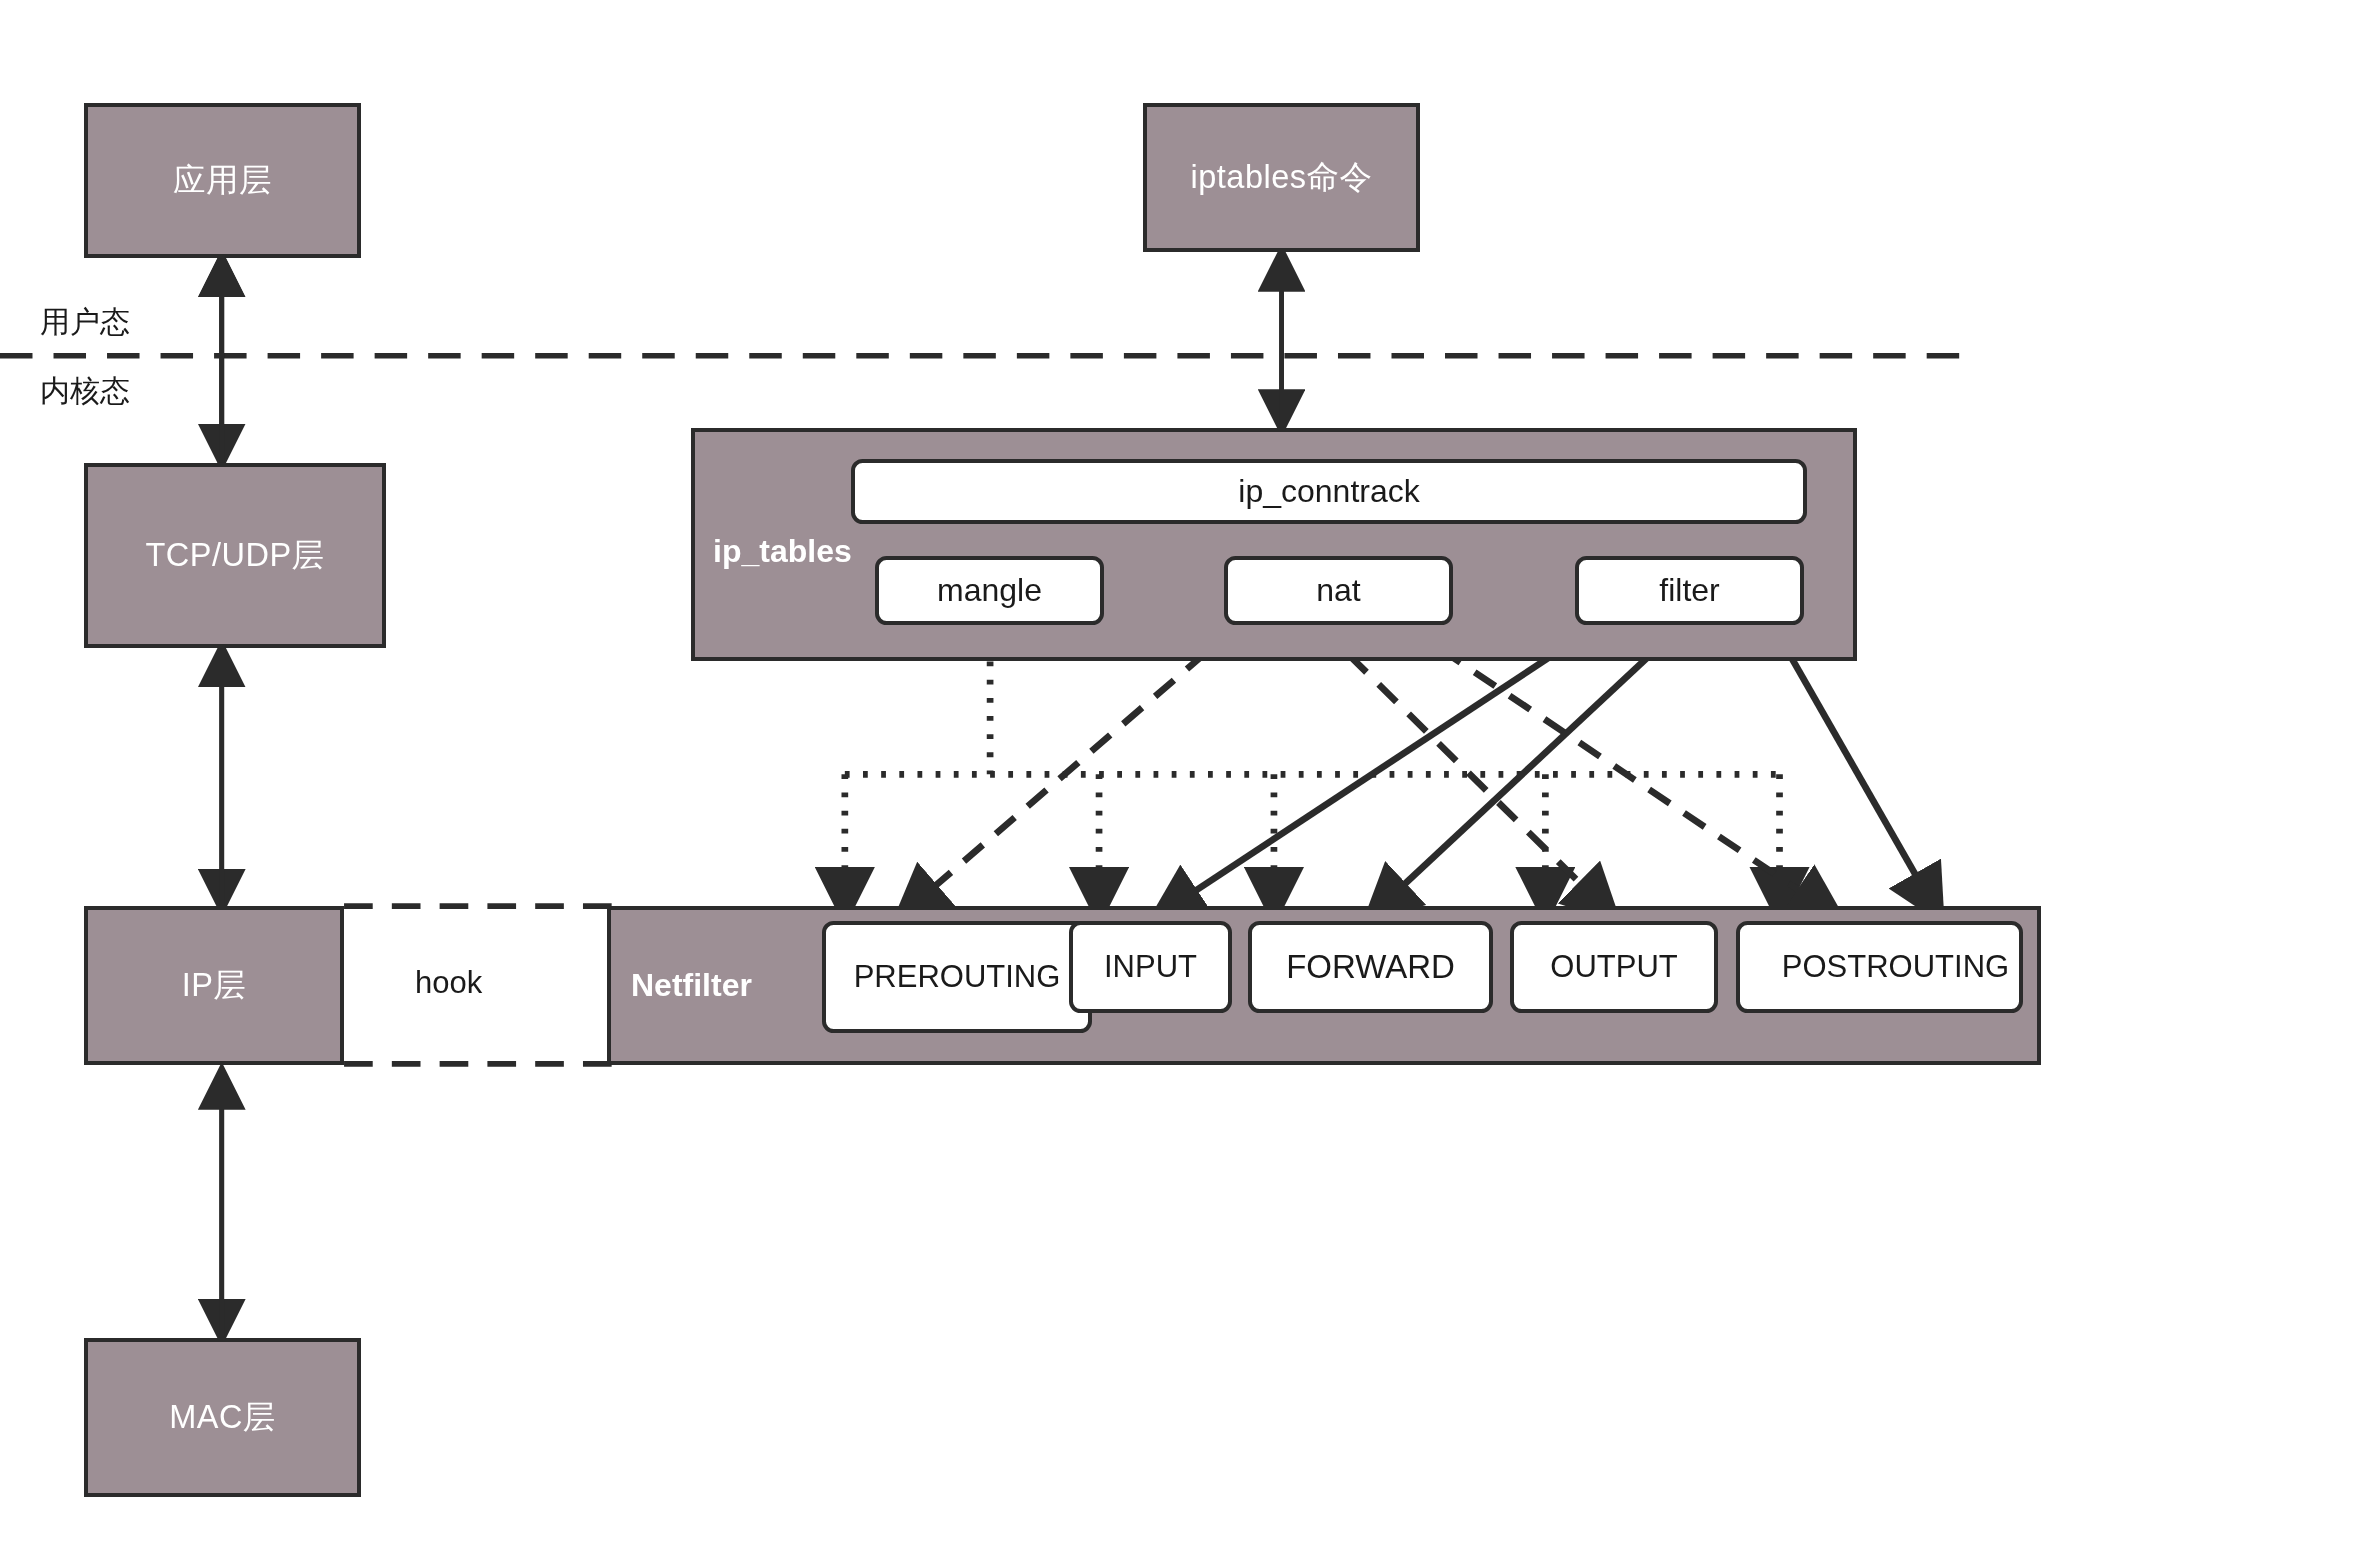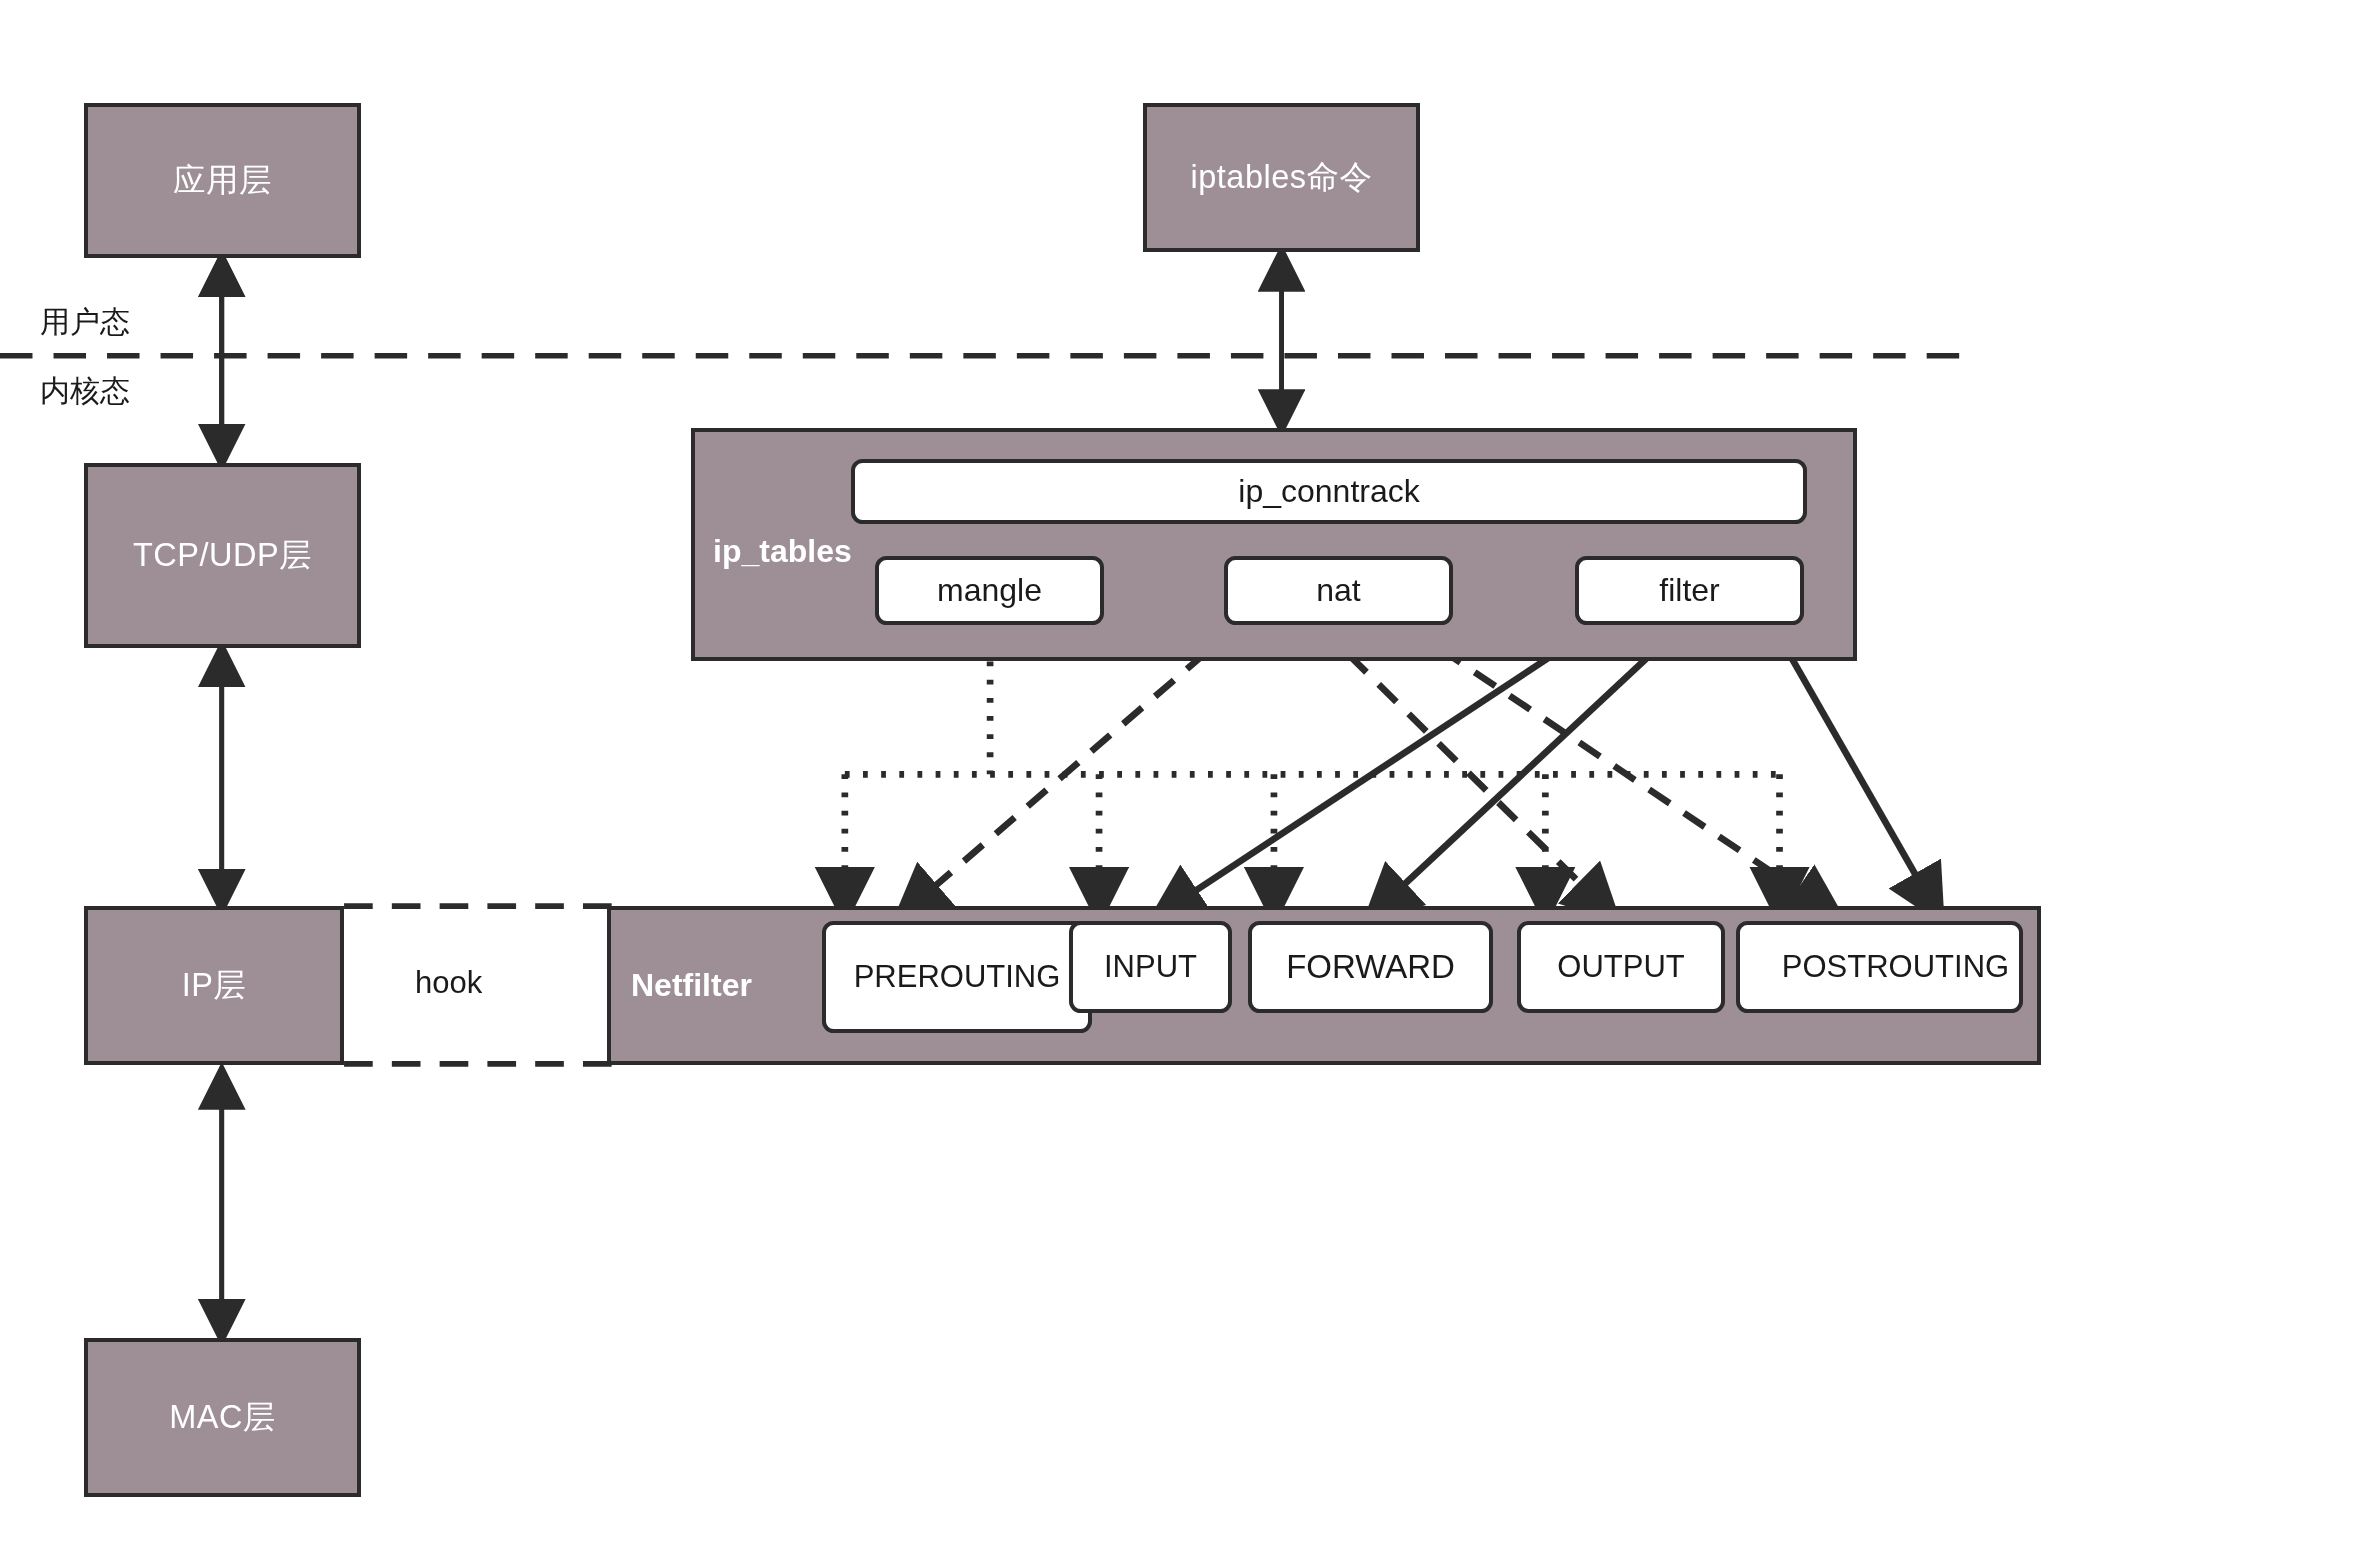--- a/index.html
+++ b/index.html
@@ -156,21 +156,21 @@
       <path d="M1672,654 L1208,960" marker-end="url(#arrHead)"></path>
       <path d="M1760,654 L1432,960" marker-end="url(#arrHead)"></path>
       <path d="M1855,654 L2030,960" marker-end="url(#arrHead)"></path>
     </g>
   </svg>
 
   <div class="layer-box" style="left:84px; top:103px; width:277px; height:155px;">
     <span class="note-cjk" style="position:static; color:#fff; font-size:32.5px;">应用层</span>
   </div>
 
-  <div class="layer-box" style="left:84px; top:463px; width:277px; height:185px;">
+  <div class="layer-box" style="left:84px; top:463px; width:302px; height:185px;">
     <span style="color:#fff; font-size:32.5px;">TCP/UDP层</span>
   </div>
 
   <div class="layer-box" style="left:84px; top:906px; width:260px; height:159px;">
     <span style="color:#fff; font-size:32.5px;">IP层</span>
   </div>
 
   <div class="layer-box" style="left:84px; top:1338px; width:277px; height:159px;">
     <span style="color:#fff; font-size:32.5px;">MAC层</span>
   </div>
@@ -213,21 +213,21 @@
   </div>
 
   <div class="white-box" style="left:1069px; top:921px; width:163px; height:92px;">
     <span style="font-size:31px;">INPUT</span>
   </div>
 
   <div class="white-box" style="left:1248px; top:921px; width:245px; height:92px;">
     <span style="font-size:33px;">FORWARD</span>
   </div>
 
-  <div class="white-box" style="left:1510px; top:921px; width:208px; height:92px;margin-left:7px;">
+  <div class="white-box" style="left:1510px; top:921px; width:208px; height:92px;">
     <span style="font-size:31px;">OUTPUT</span>
   </div>
 
   <div class="white-box" style="left:1736px; top:921px; width:287px; height:92px;padding-left:32px;">
     <span style="font-size:31px;">POSTROUTING</span>
   </div>
 
 </div>
 
 

